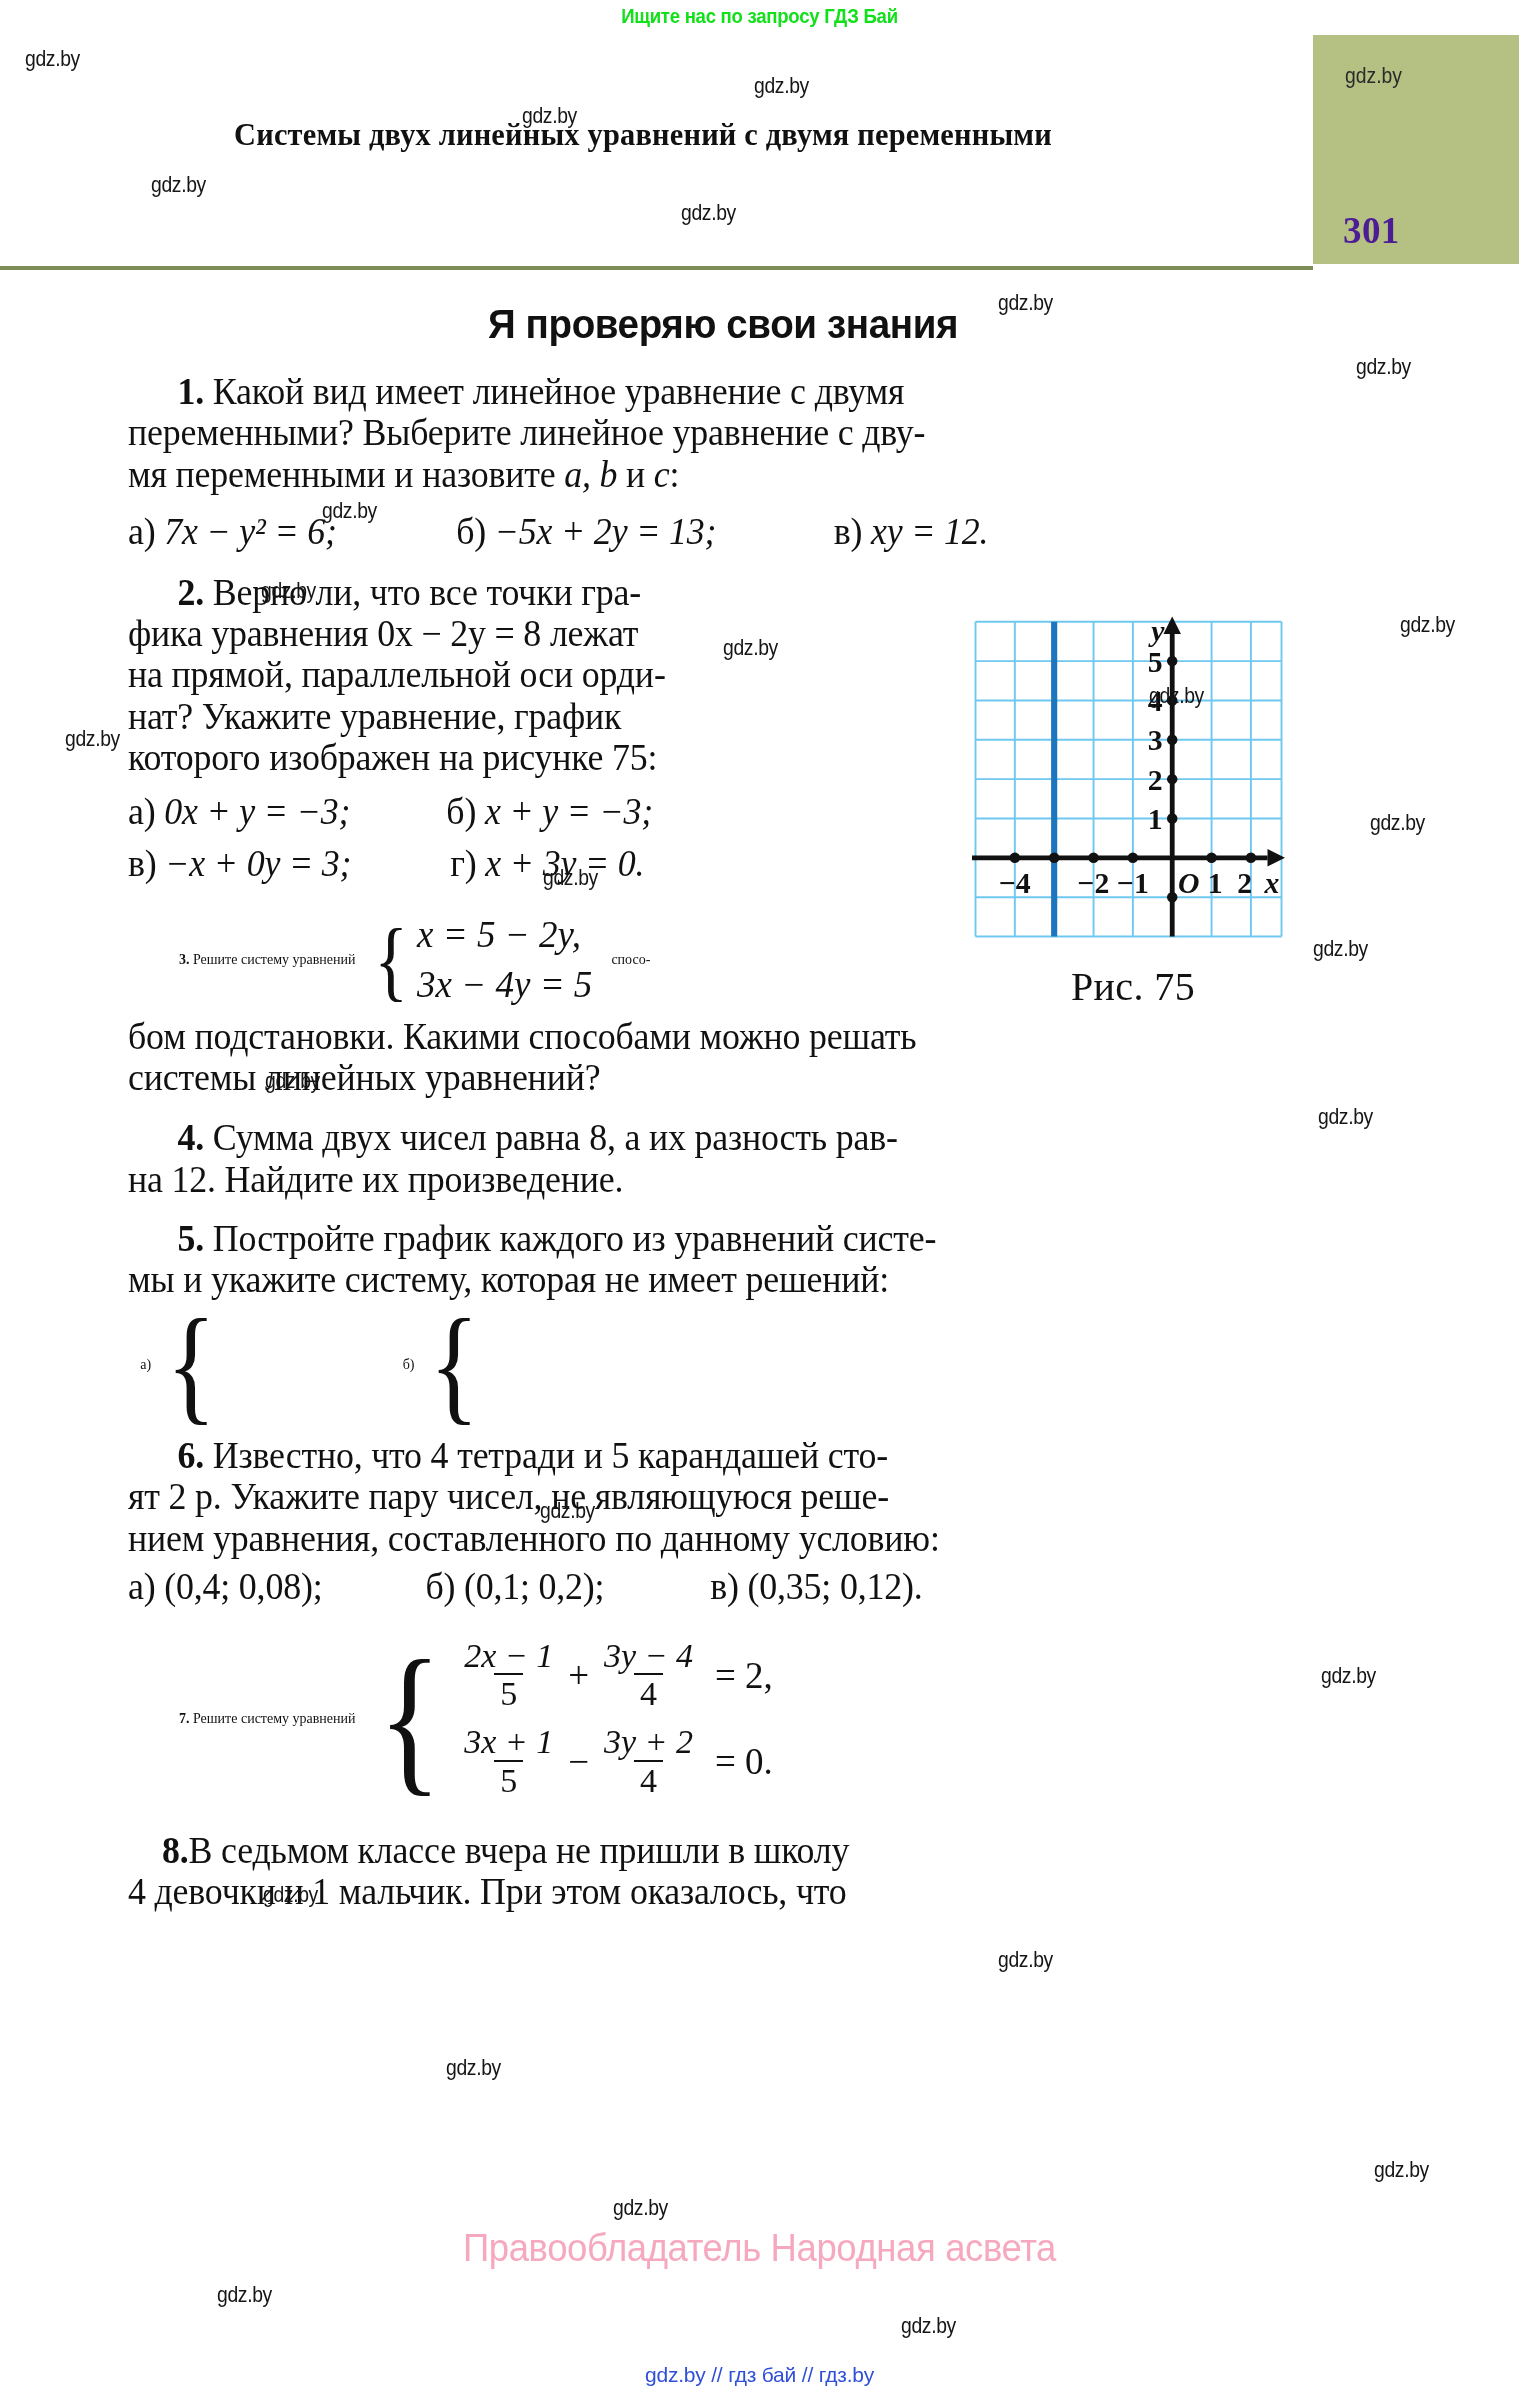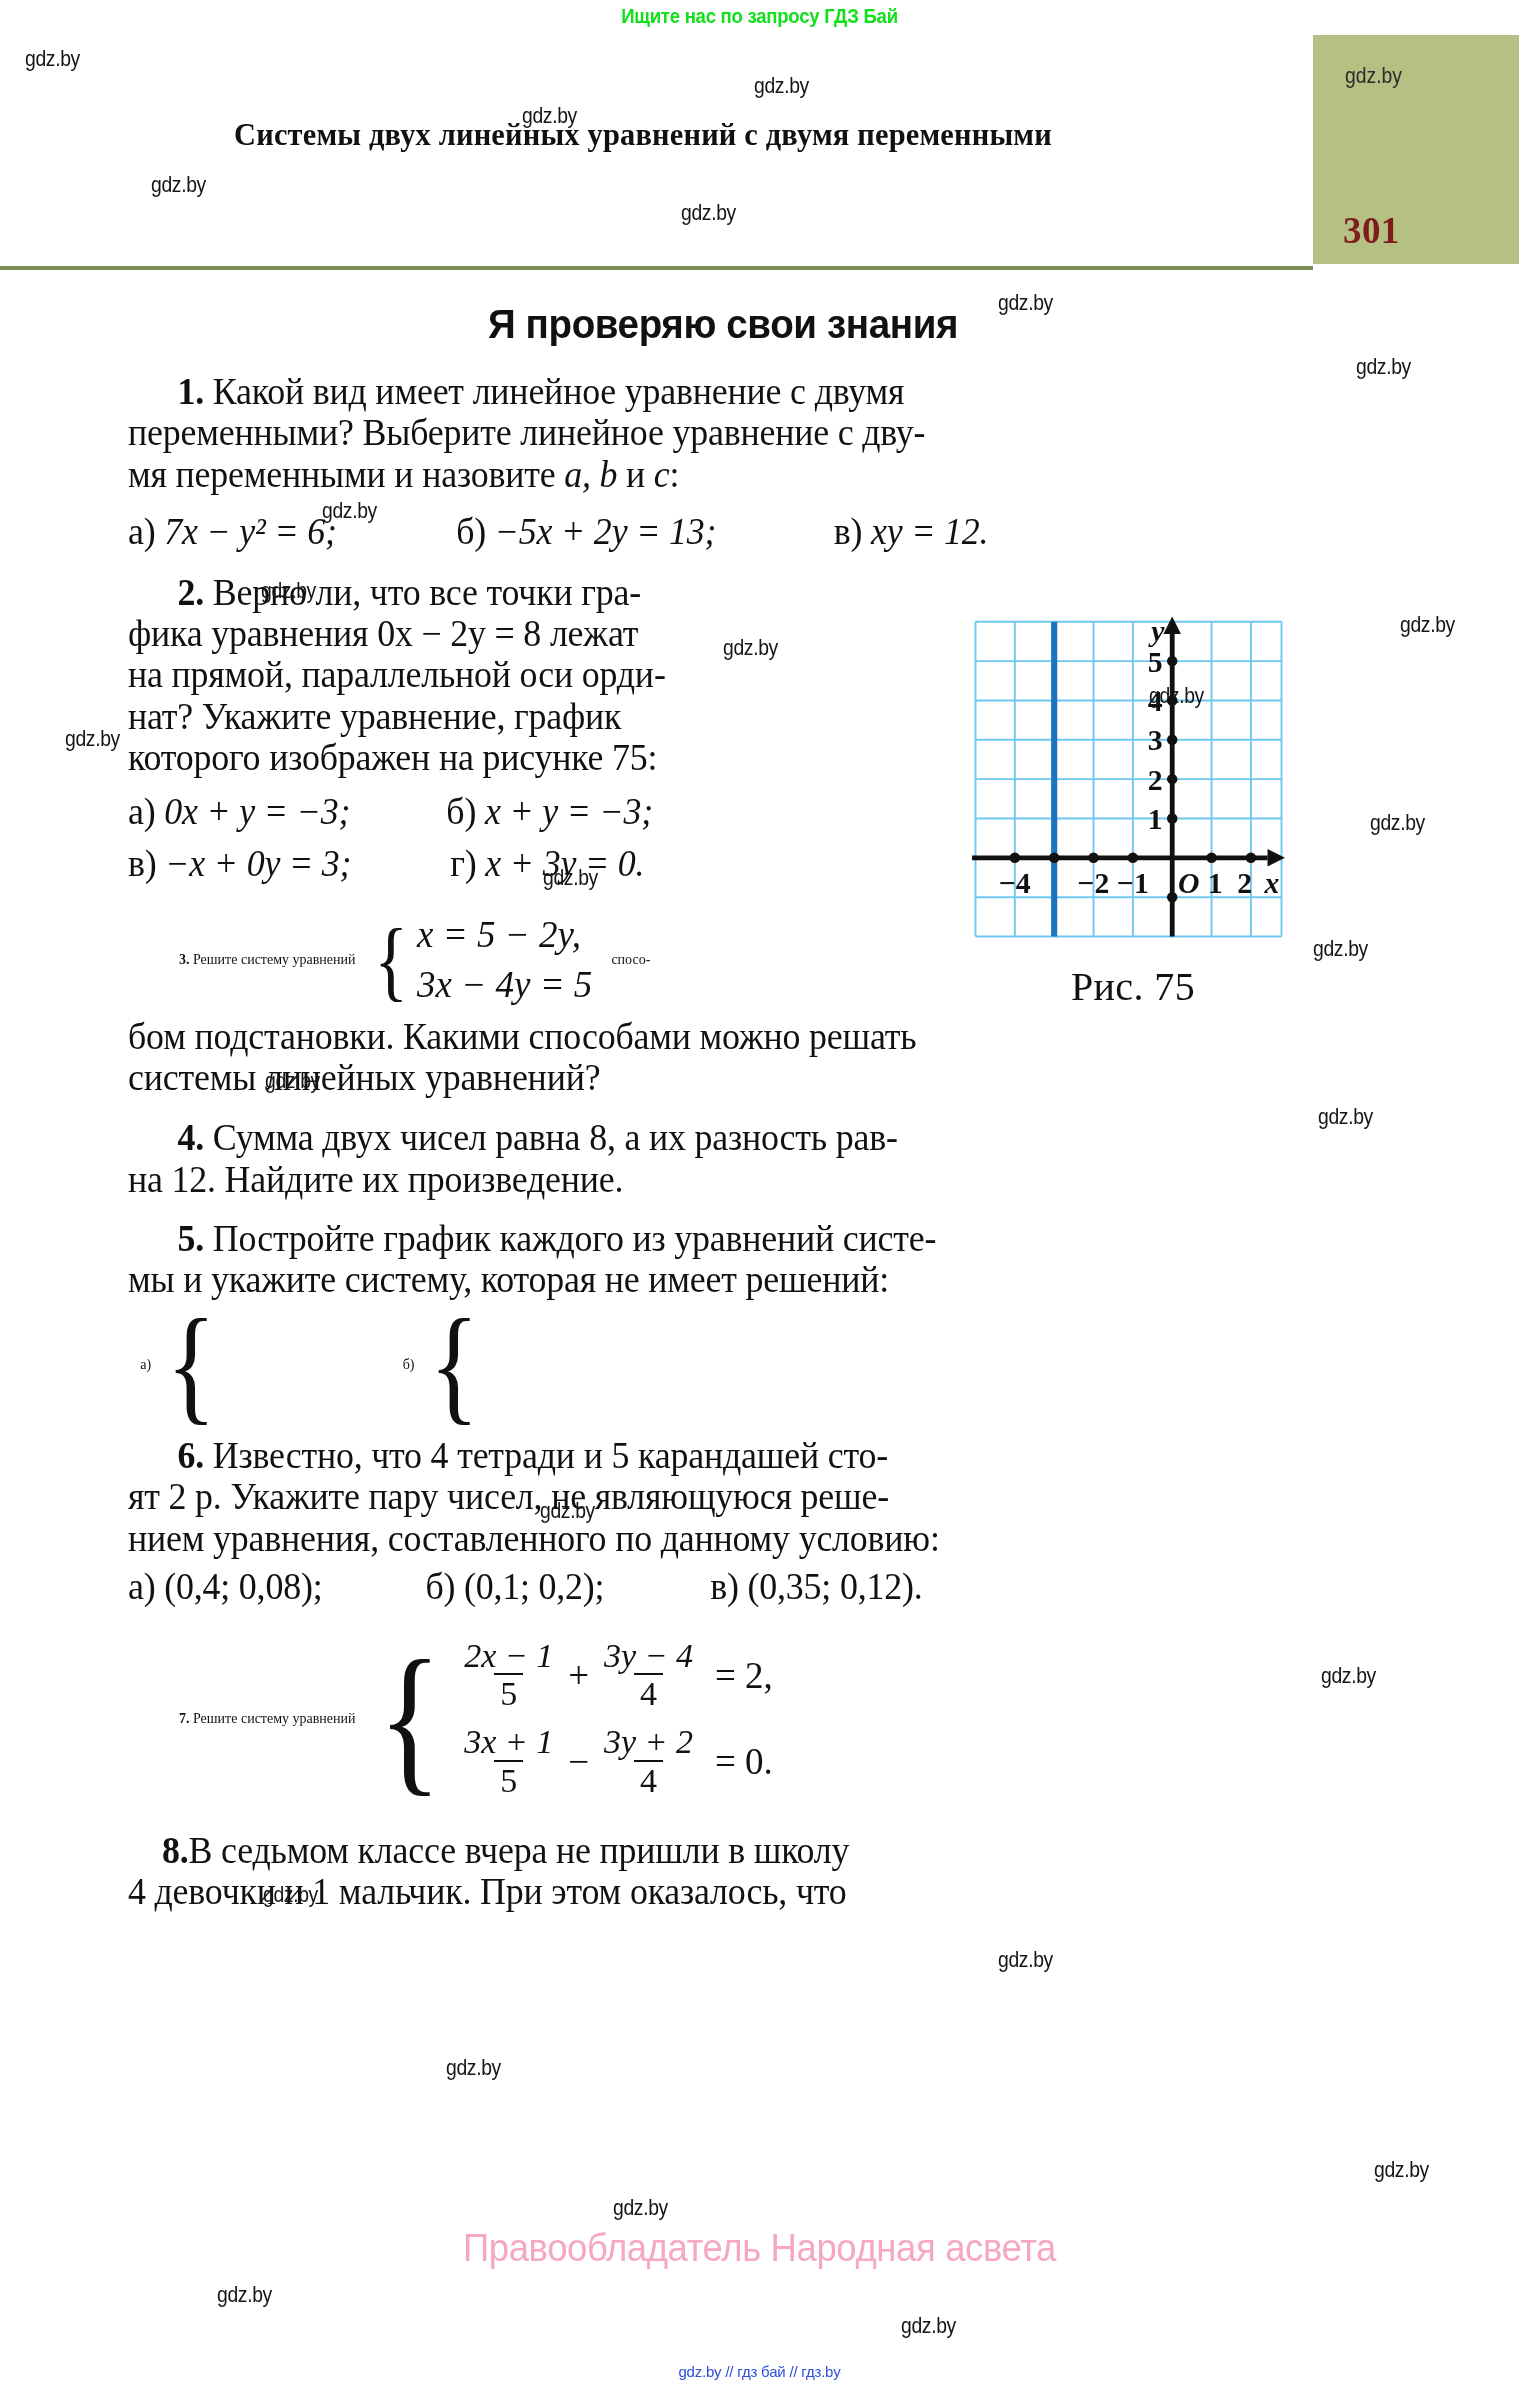--- a/index.html
+++ b/index.html
@@ -56,21 +56,21 @@
     color:#2b2b2b;
     transform:scaleX(0.88);
     transform-origin:left center;
   }
   .pagenum{
     position:absolute;
     left:30px;bottom:12.3px;
     font-family:"Liberation Serif", serif;
     font-weight:bold;
     font-size:37px;
-    color:#7f1d1d;
+    color:#4c1d95;
     letter-spacing:0.4px;
   }
 
   
   .runhead{
     position:absolute;
     top:116px;left:0;width:1286px;
     text-align:center;
     font-family:"Liberation Serif", serif;
     font-weight:bold;
@@ -179,21 +179,21 @@
     color:#f6a8be;
     letter-spacing:-0.4px;
     transform:scaleX(0.96);
     z-index:6;
   }
   .footer-links{
     position:absolute;
     left:0;top:2363px;width:1519px;
     text-align:center;
     font-family:"Liberation Sans", sans-serif;
-    font-size:15px;
+    font-size:21px;
     color:#2f4fd8;
     letter-spacing:-0.2px;
     z-index:6;
   }
 </style>
 </head>
 <body>
 
 <div class="top-banner">Ищите нас по запросу ГДЗ Бай</div>
 

